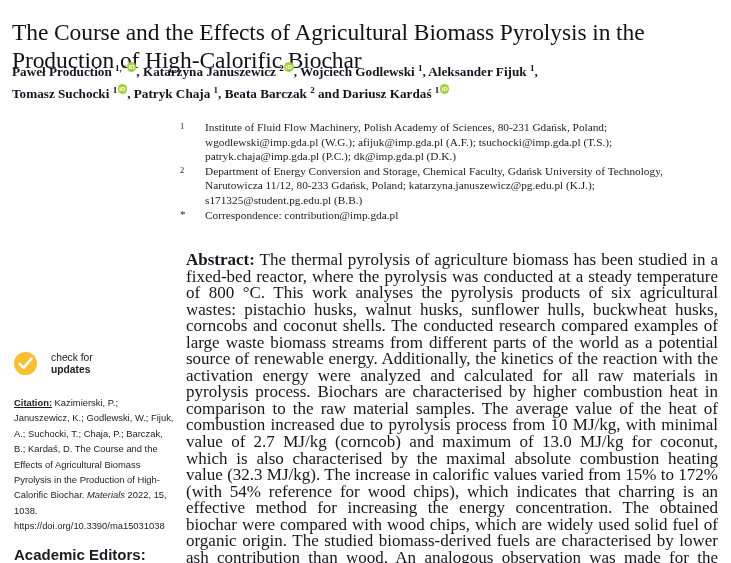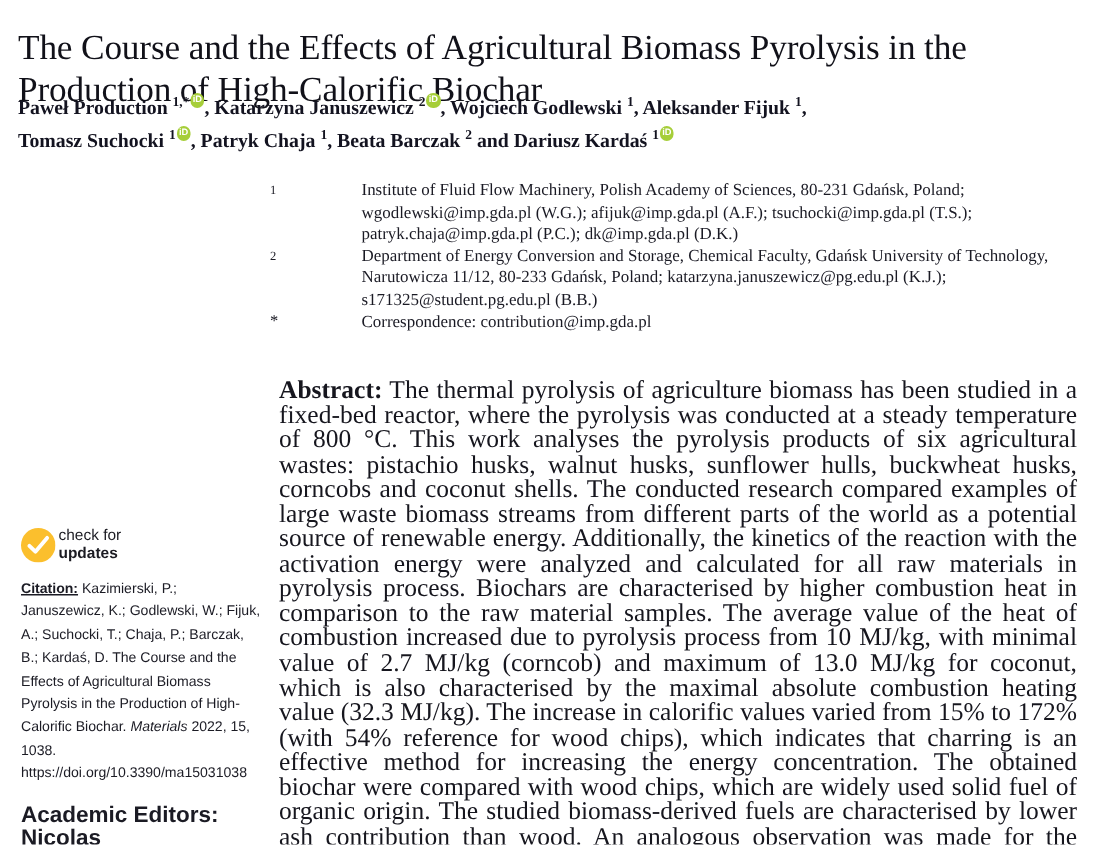--- a/index.html
+++ b/index.html
@@ -94,21 +94,20 @@
     line-height: 14.6px;
     padding-top: 0px;
     vertical-align: top;
   }
   .aff-marker.star {
     font-size: 11px;
     line-height: 13px;
   }
   .aff-text {
     flex: 1 1 auto;
-    margin-left: 36px;
   }
 
   
   .abstract {
     position: absolute;
     left: 186px;
     top: 252px;
     width: 532px;
     font-size: 17px;
     line-height: 16.55px;
@@ -120,22 +119,22 @@
   
   .sidebar {
     position: absolute;
     left: 14px;
     top: 352px;
     width: 160px;
   }
   .updates-badge {
     display: flex;
     align-items: center;
-    gap: 2px;
-    margin-bottom: 9px;
+    gap: 14px;
+    margin-bottom: 20px;
   }
   .updates-badge .check-circle {
     width: 23px;
     height: 23px;
     flex: 0 0 23px;
     position: relative;
   }
   .updates-badge .check-circle svg { display: block; }
   .updates-label {
     font-family: "Liberation Sans", sans-serif;

